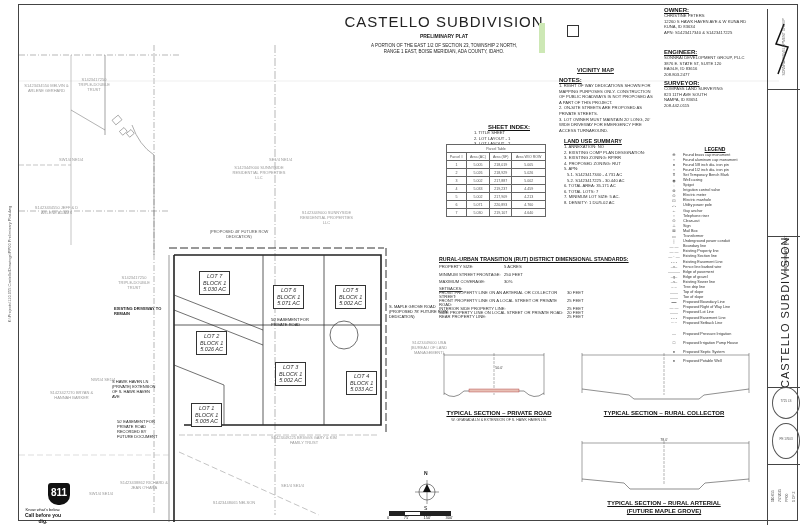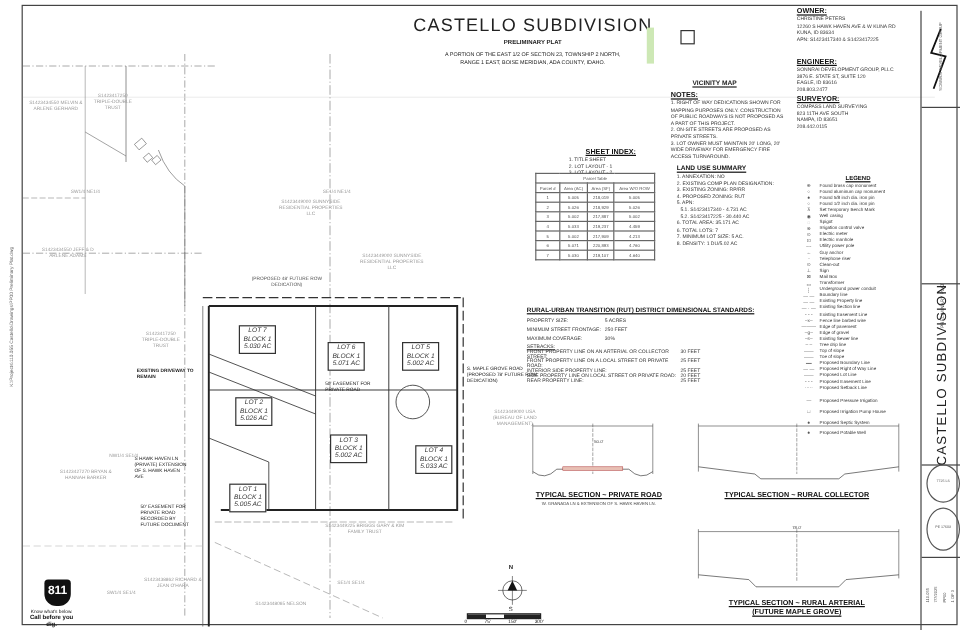--- a/index.html
+++ b/index.html
@@ -521,17 +521,17 @@
   <div class="abs" style="left:405px;top:500px;font-size:5px;">S</div>
   <div class="abs" style="left:370px;top:506px;width:60px;height:3px;background:linear-gradient(90deg,#222 0 25%,#fff 25% 50%,#222 50% 100%);border:0.5px solid #222;"></div>
   <div class="abs t" style="left:368px;top:510px;width:66px;display:flex;justify-content:space-between;color:#222;">
     <span>0</span>
     <span>75'</span>
     <span>150'</span>
     <span>300'</span>
   </div>
 
   <div class="abs" style="left:4px;top:478px;width:40px;">
-    <div style="width:22px;height:22px;margin-left:14px;background:#111;color:#fff;font-weight:bold;font-size:10px;text-align:center;line-height:20px;border-radius:3px 3px 10px 10px;">811</div>
+    <div style="width:22px;height:22px;margin-left:25px;background:#111;color:#fff;font-weight:bold;font-size:10px;text-align:center;line-height:20px;border-radius:3px 3px 10px 10px;">811</div>
     <div style="font-size:4px;color:#111;margin-top:2px;text-align:center;">Know what's below.</div>
     <div style="font-size:5px;font-weight:bold;color:#111;text-align:center;">Call before you dig.</div>
   </div>
 </div>
 
 </body></html>

